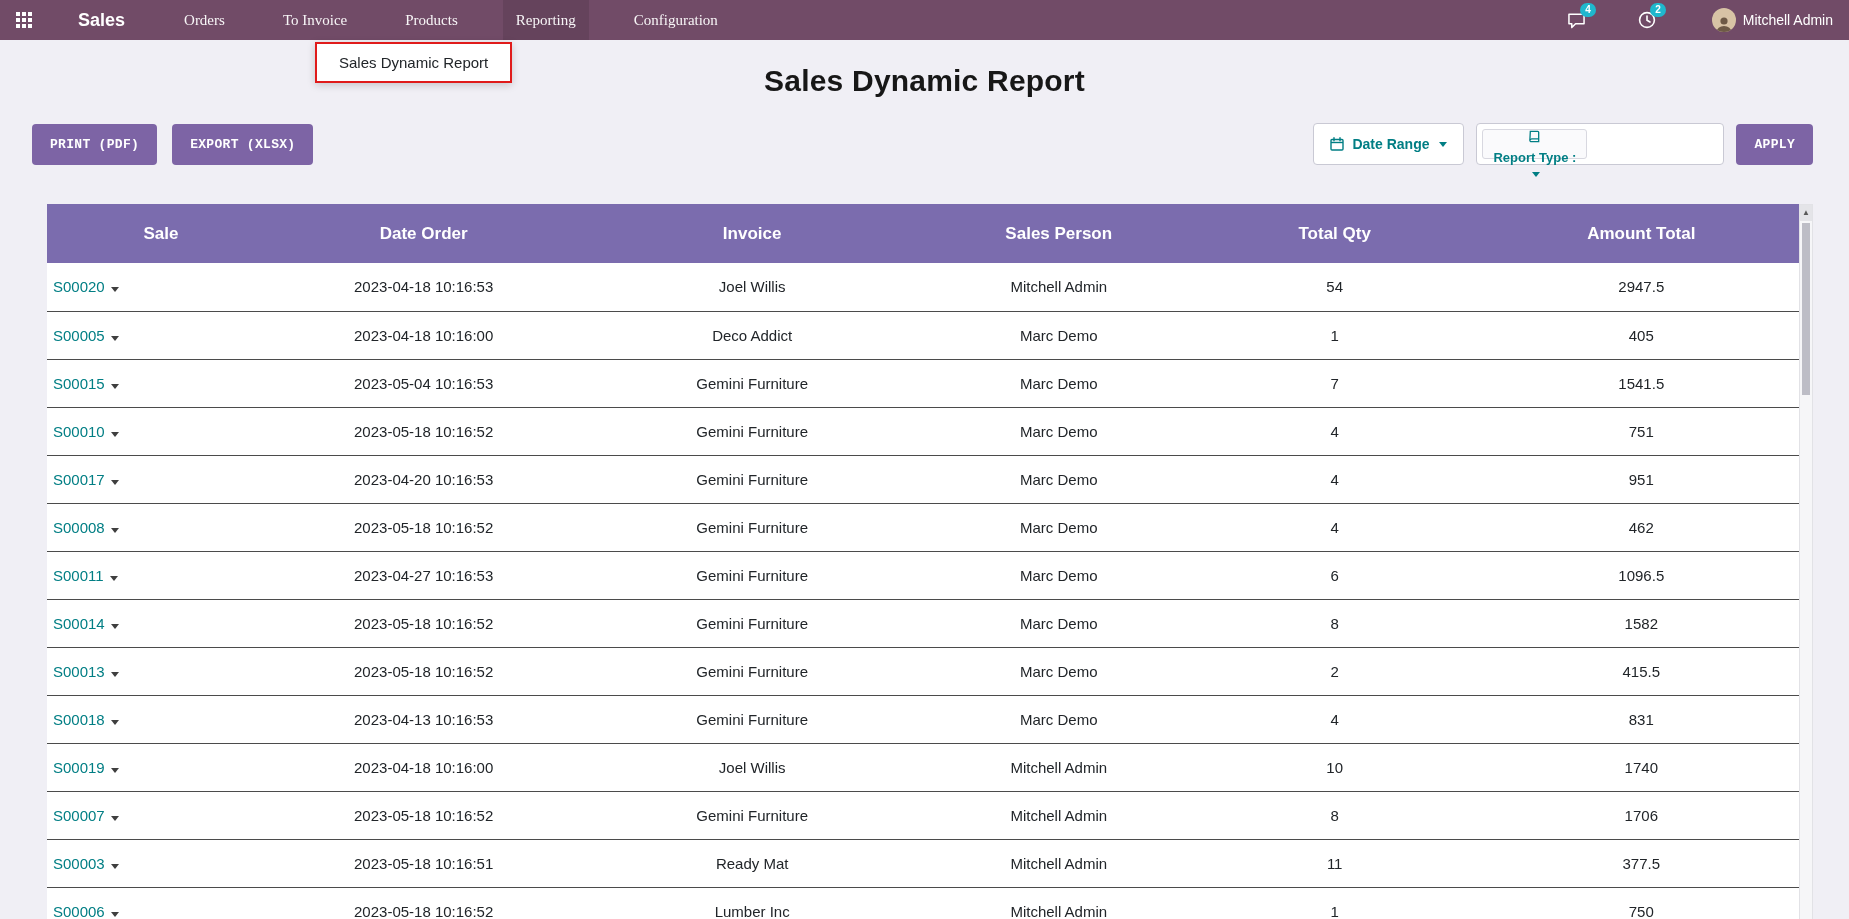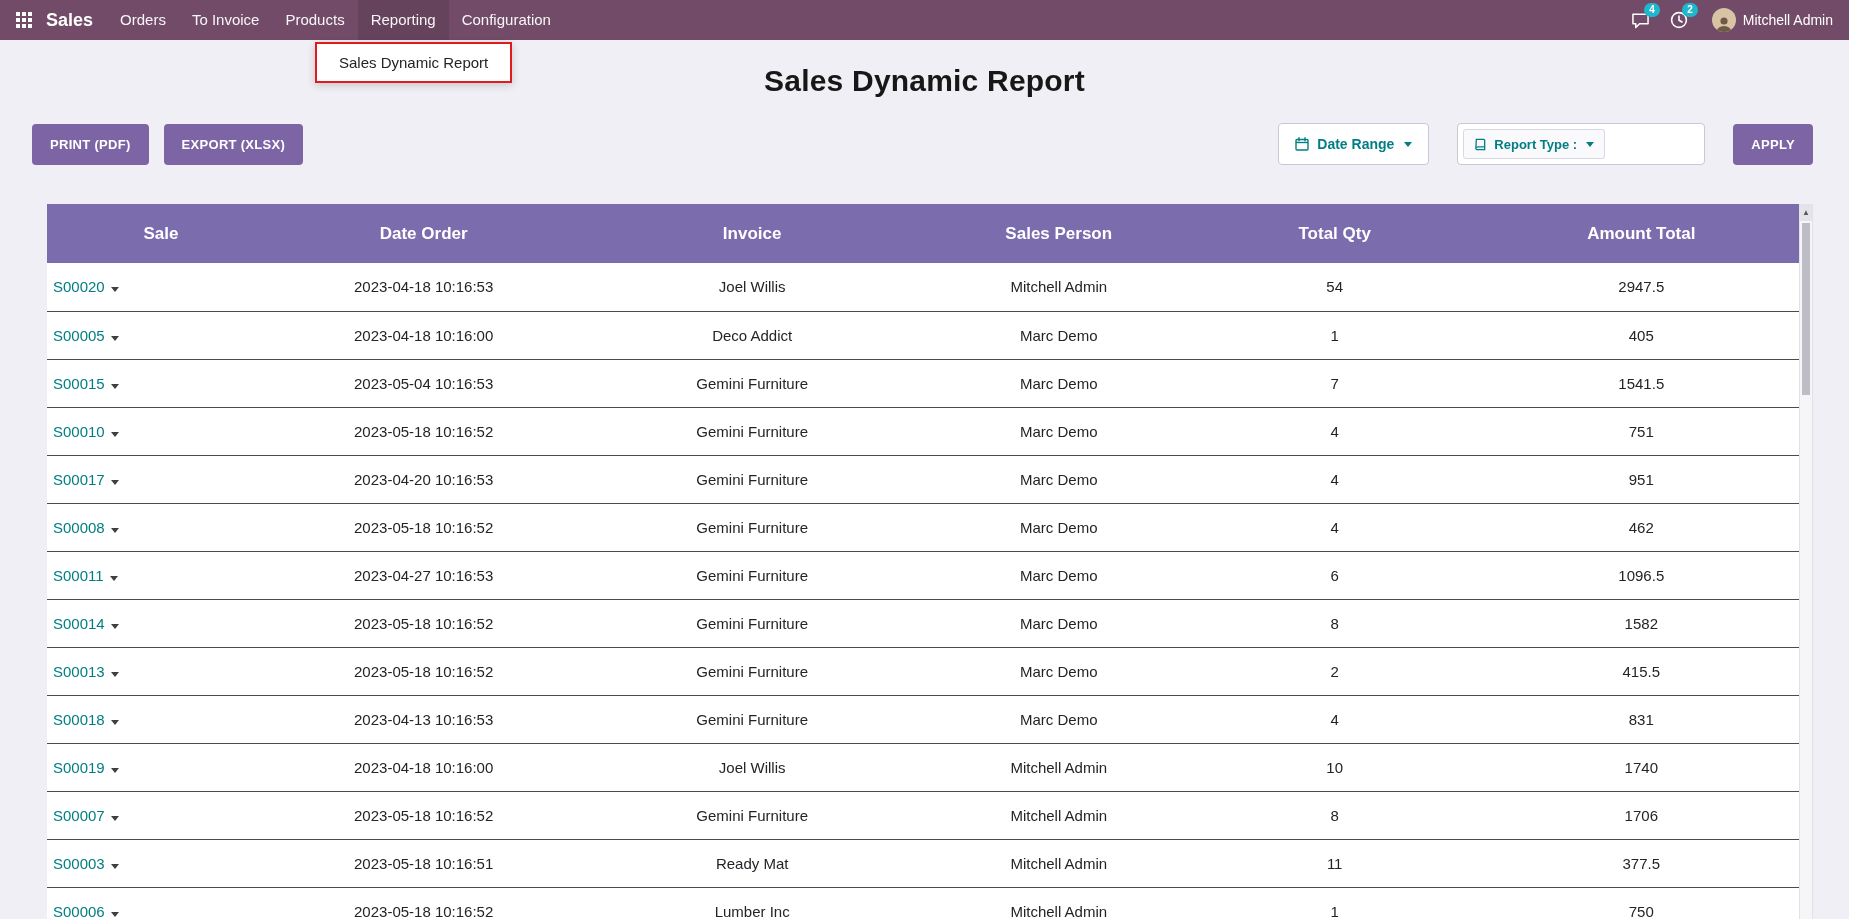--- a/index.html
+++ b/index.html
@@ -15,33 +15,33 @@
     height: 40px;
     background: var(--navbar_bg, #714B67);
     display: flex;
     align-items: center;
     justify-content: space-between;
     padding: 0 16px;
     color: #fff;
     position: relative;
     z-index: 5;
   }
-  .nav-left, .nav-right { display: flex; align-items: center; height: 100%; }
+  .nav-left, .nav-right { display: flex; align-items: center; height: 100%; gap: 32px; }
   .apps-btn {
     background: transparent; border: none; color: #fff; cursor: pointer;
     display: flex; align-items: center; padding: 0 4px 0 0;
   }
   .brand {
     font-size: 18px; font-weight: 700; margin: 0 14px 0 10px; color: #fff;
     cursor: pointer;
   }
   .nav-item {
     font-size: 15px; color: rgba(255,255,255,0.95);
     padding: 0 13px; height: 40px; line-height: 40px;
-    text-decoration: none; cursor: pointer; white-space: nowrap;
+    text-decoration: none; cursor: pointer; white-space: nowrap; font-family: Liberation Serif, serif;
   }
   .nav-item.active { background: rgba(0,0,0,0.10); }
   .nav-icon-btn {
     position: relative; background: transparent; border: none; color: #fff;
     cursor: pointer; padding: 0 10px; height: 40px; display: flex; align-items: center;
   }
   .badge {
     position: absolute; top: 3px; right: 0;
     background: var(--badge_bg, #1fb7cd); color: #fff;
     font-size: 10px; font-weight: 700; line-height: 1;
@@ -73,41 +73,41 @@
     margin-top: 24px; letter-spacing: 0.2px;
   }
 
   
   .toolbar {
     display: flex; align-items: center;
     margin: 25px 36px 0 32px;
   }
   .btn-primary {
     background: var(--primary, #7d64a5); color: #fff; border: none;
-    font-family: Liberation Sans, sans-serif;
+    font-family: Liberation Mono, monospace;
     font-size: 13px; font-weight: 700; letter-spacing: 0.3px;
     padding: 0 18px; height: 41px; border-radius: 4px; cursor: pointer;
   }
   .btn-primary + .btn-primary { margin-left: 15px; text-align: right; }
-  .toolbar-right { margin-left: auto; display: flex; align-items: center; gap: 28px; }
+  .toolbar-right { margin-left: auto; display: flex; align-items: center; gap: 12px; }
   .date-range-btn {
     background: #fff; border: 1px solid #c9c9d4; border-radius: 4px;
     color: var(--accent, #017e84); font-size: 14px; font-weight: 700;
     height: 42px; padding: 0 16px; display: flex; align-items: center; gap: 8px;
     cursor: pointer; font-family: "Liberation Sans", sans-serif;
   }
   .report-group {
     background: #fff; border: 1px solid #c9c9d4; border-radius: 4px;
     height: 42px; width: 248px; display: flex; align-items: center; padding: 5px;
   }
   .report-type-btn {
     background: #fafafc; border: 1px solid #d8d8e0; border-radius: 3px;
     color: var(--accent, #017e84); font-size: 13px; font-weight: 700;
     height: 30px; padding: 0 10px; display: flex; align-items: center; gap: 7px;
-    cursor: pointer; font-family: "Liberation Sans", sans-serif;
+    cursor: pointer; font-family: "Liberation Sans", sans-serif; flex-direction: column;
   }
   .caret {
     display: inline-block; width: 0; height: 0;
     border-left: 4px solid transparent; border-right: 4px solid transparent;
     border-top: 5px solid currentColor; margin-left: 2px;
   }
 
   
   .table-area {
     display: flex; align-items: stretch;

